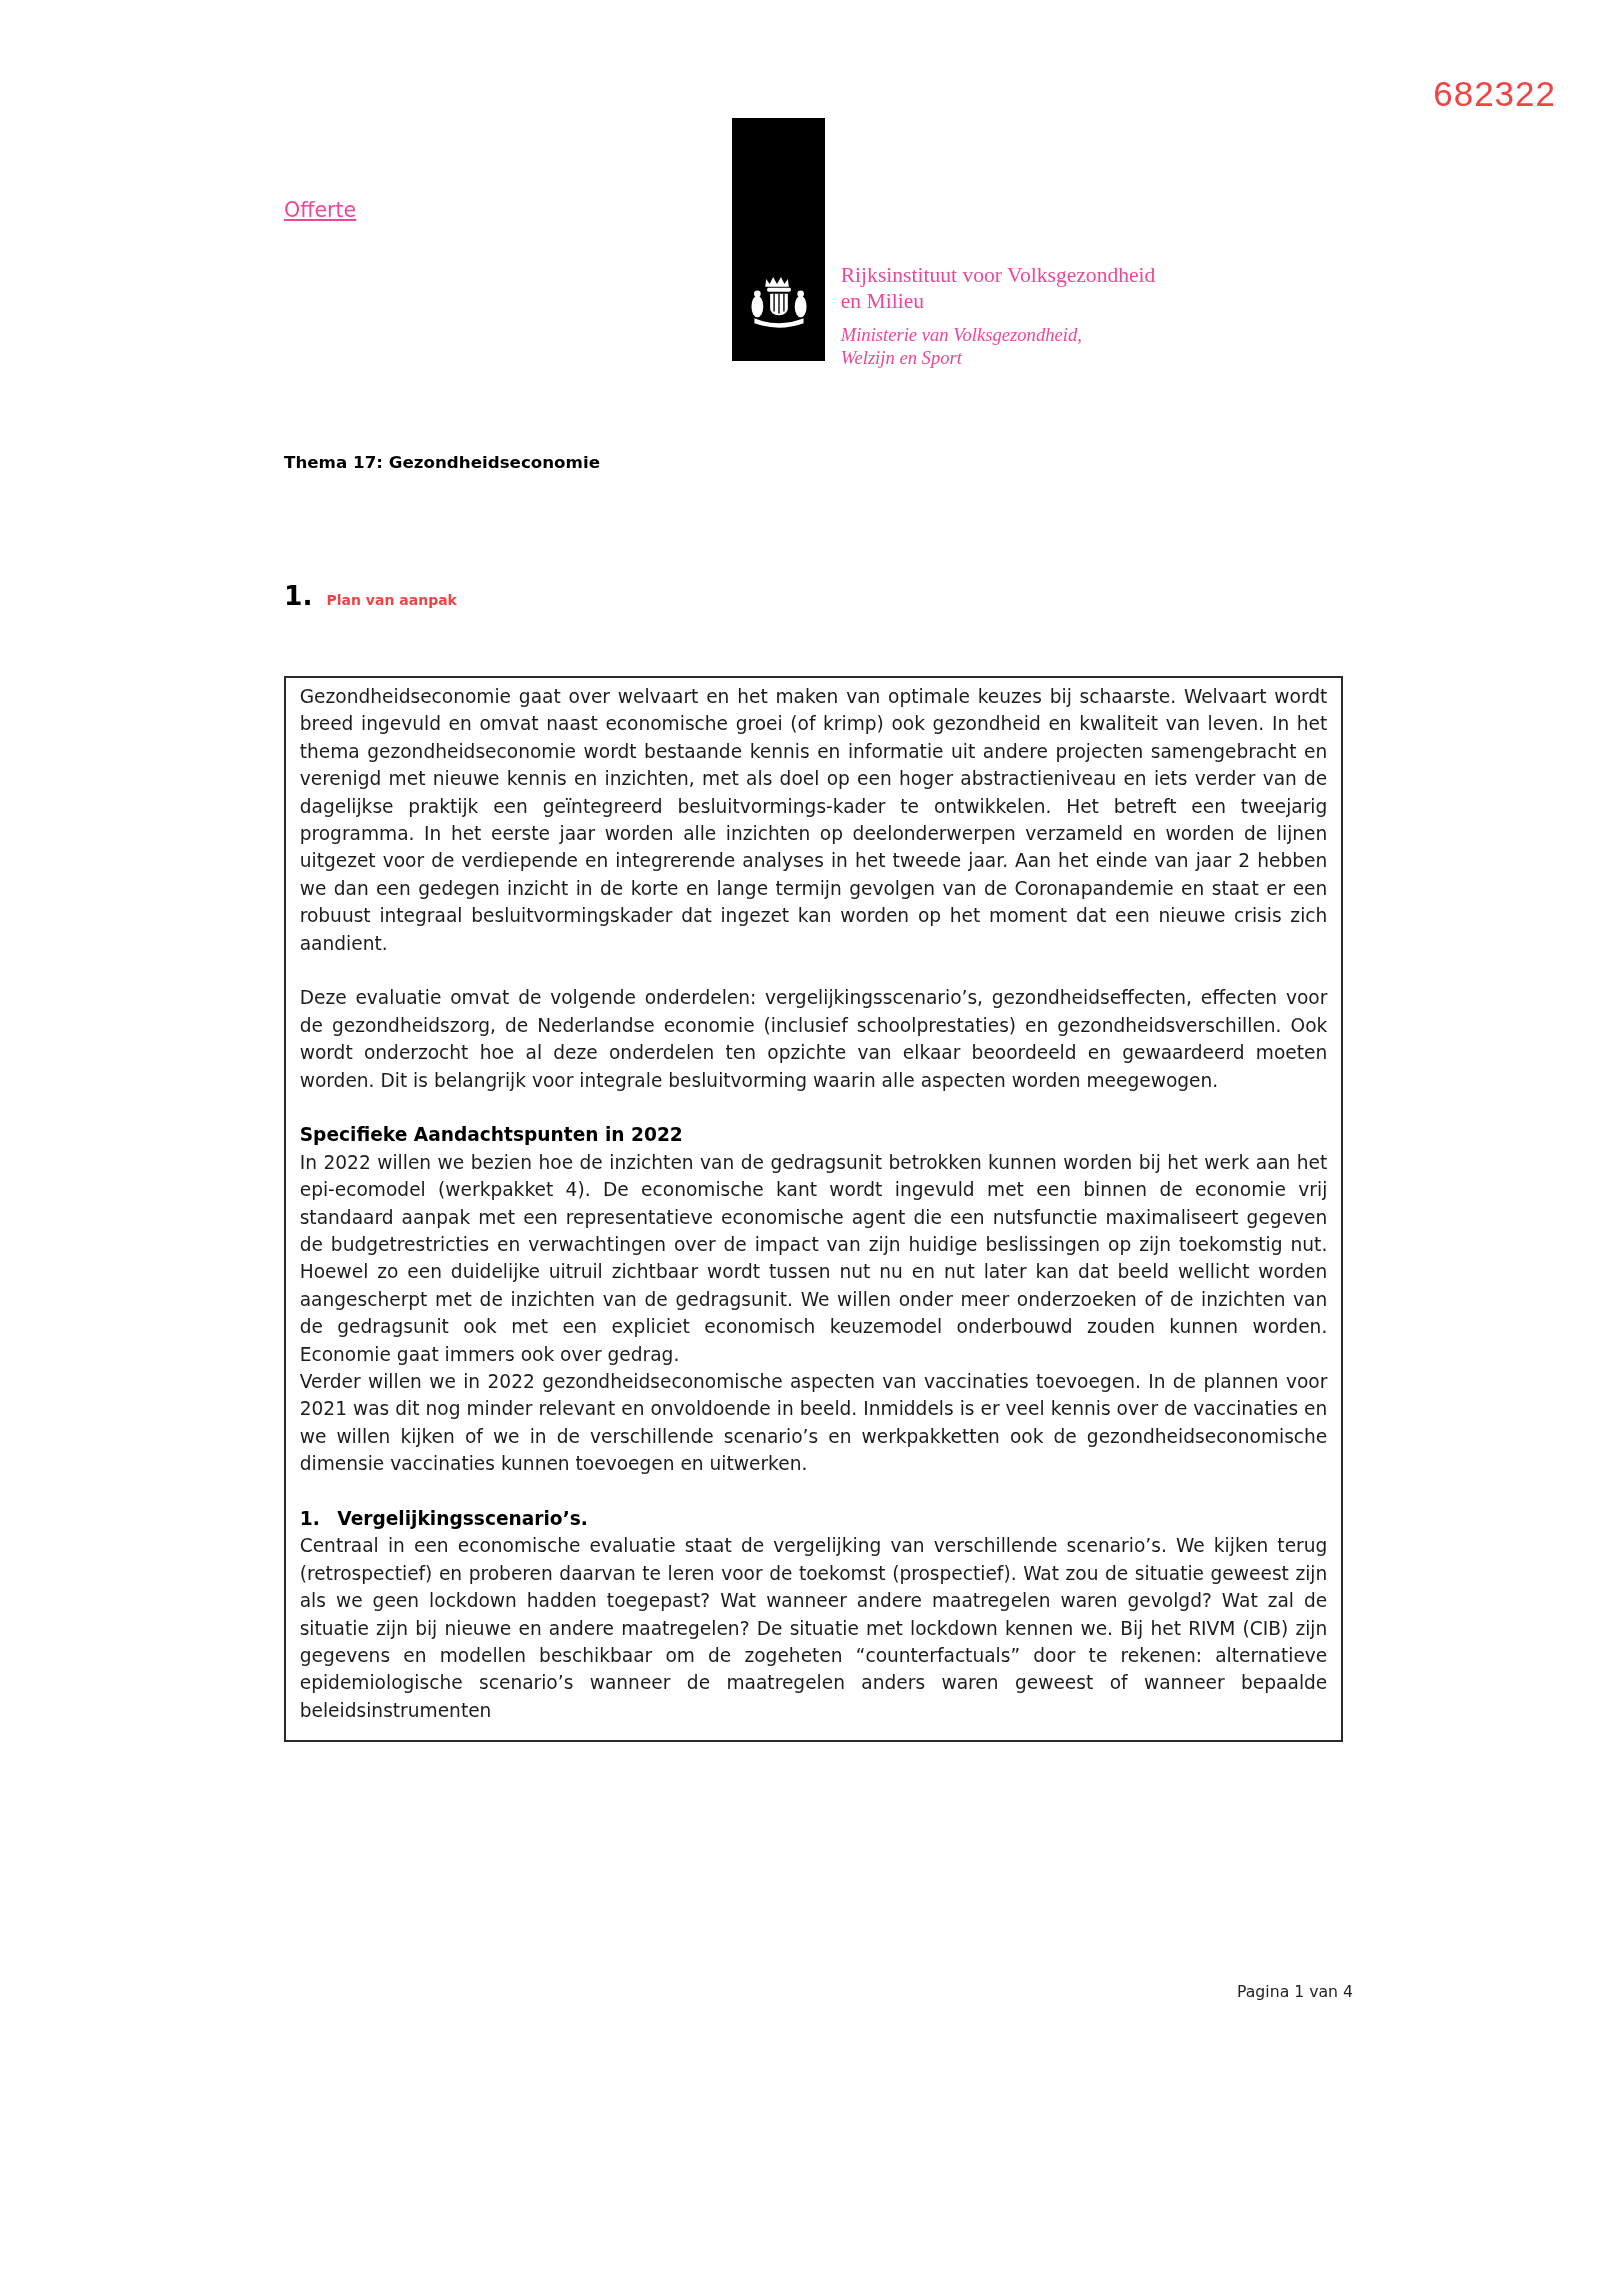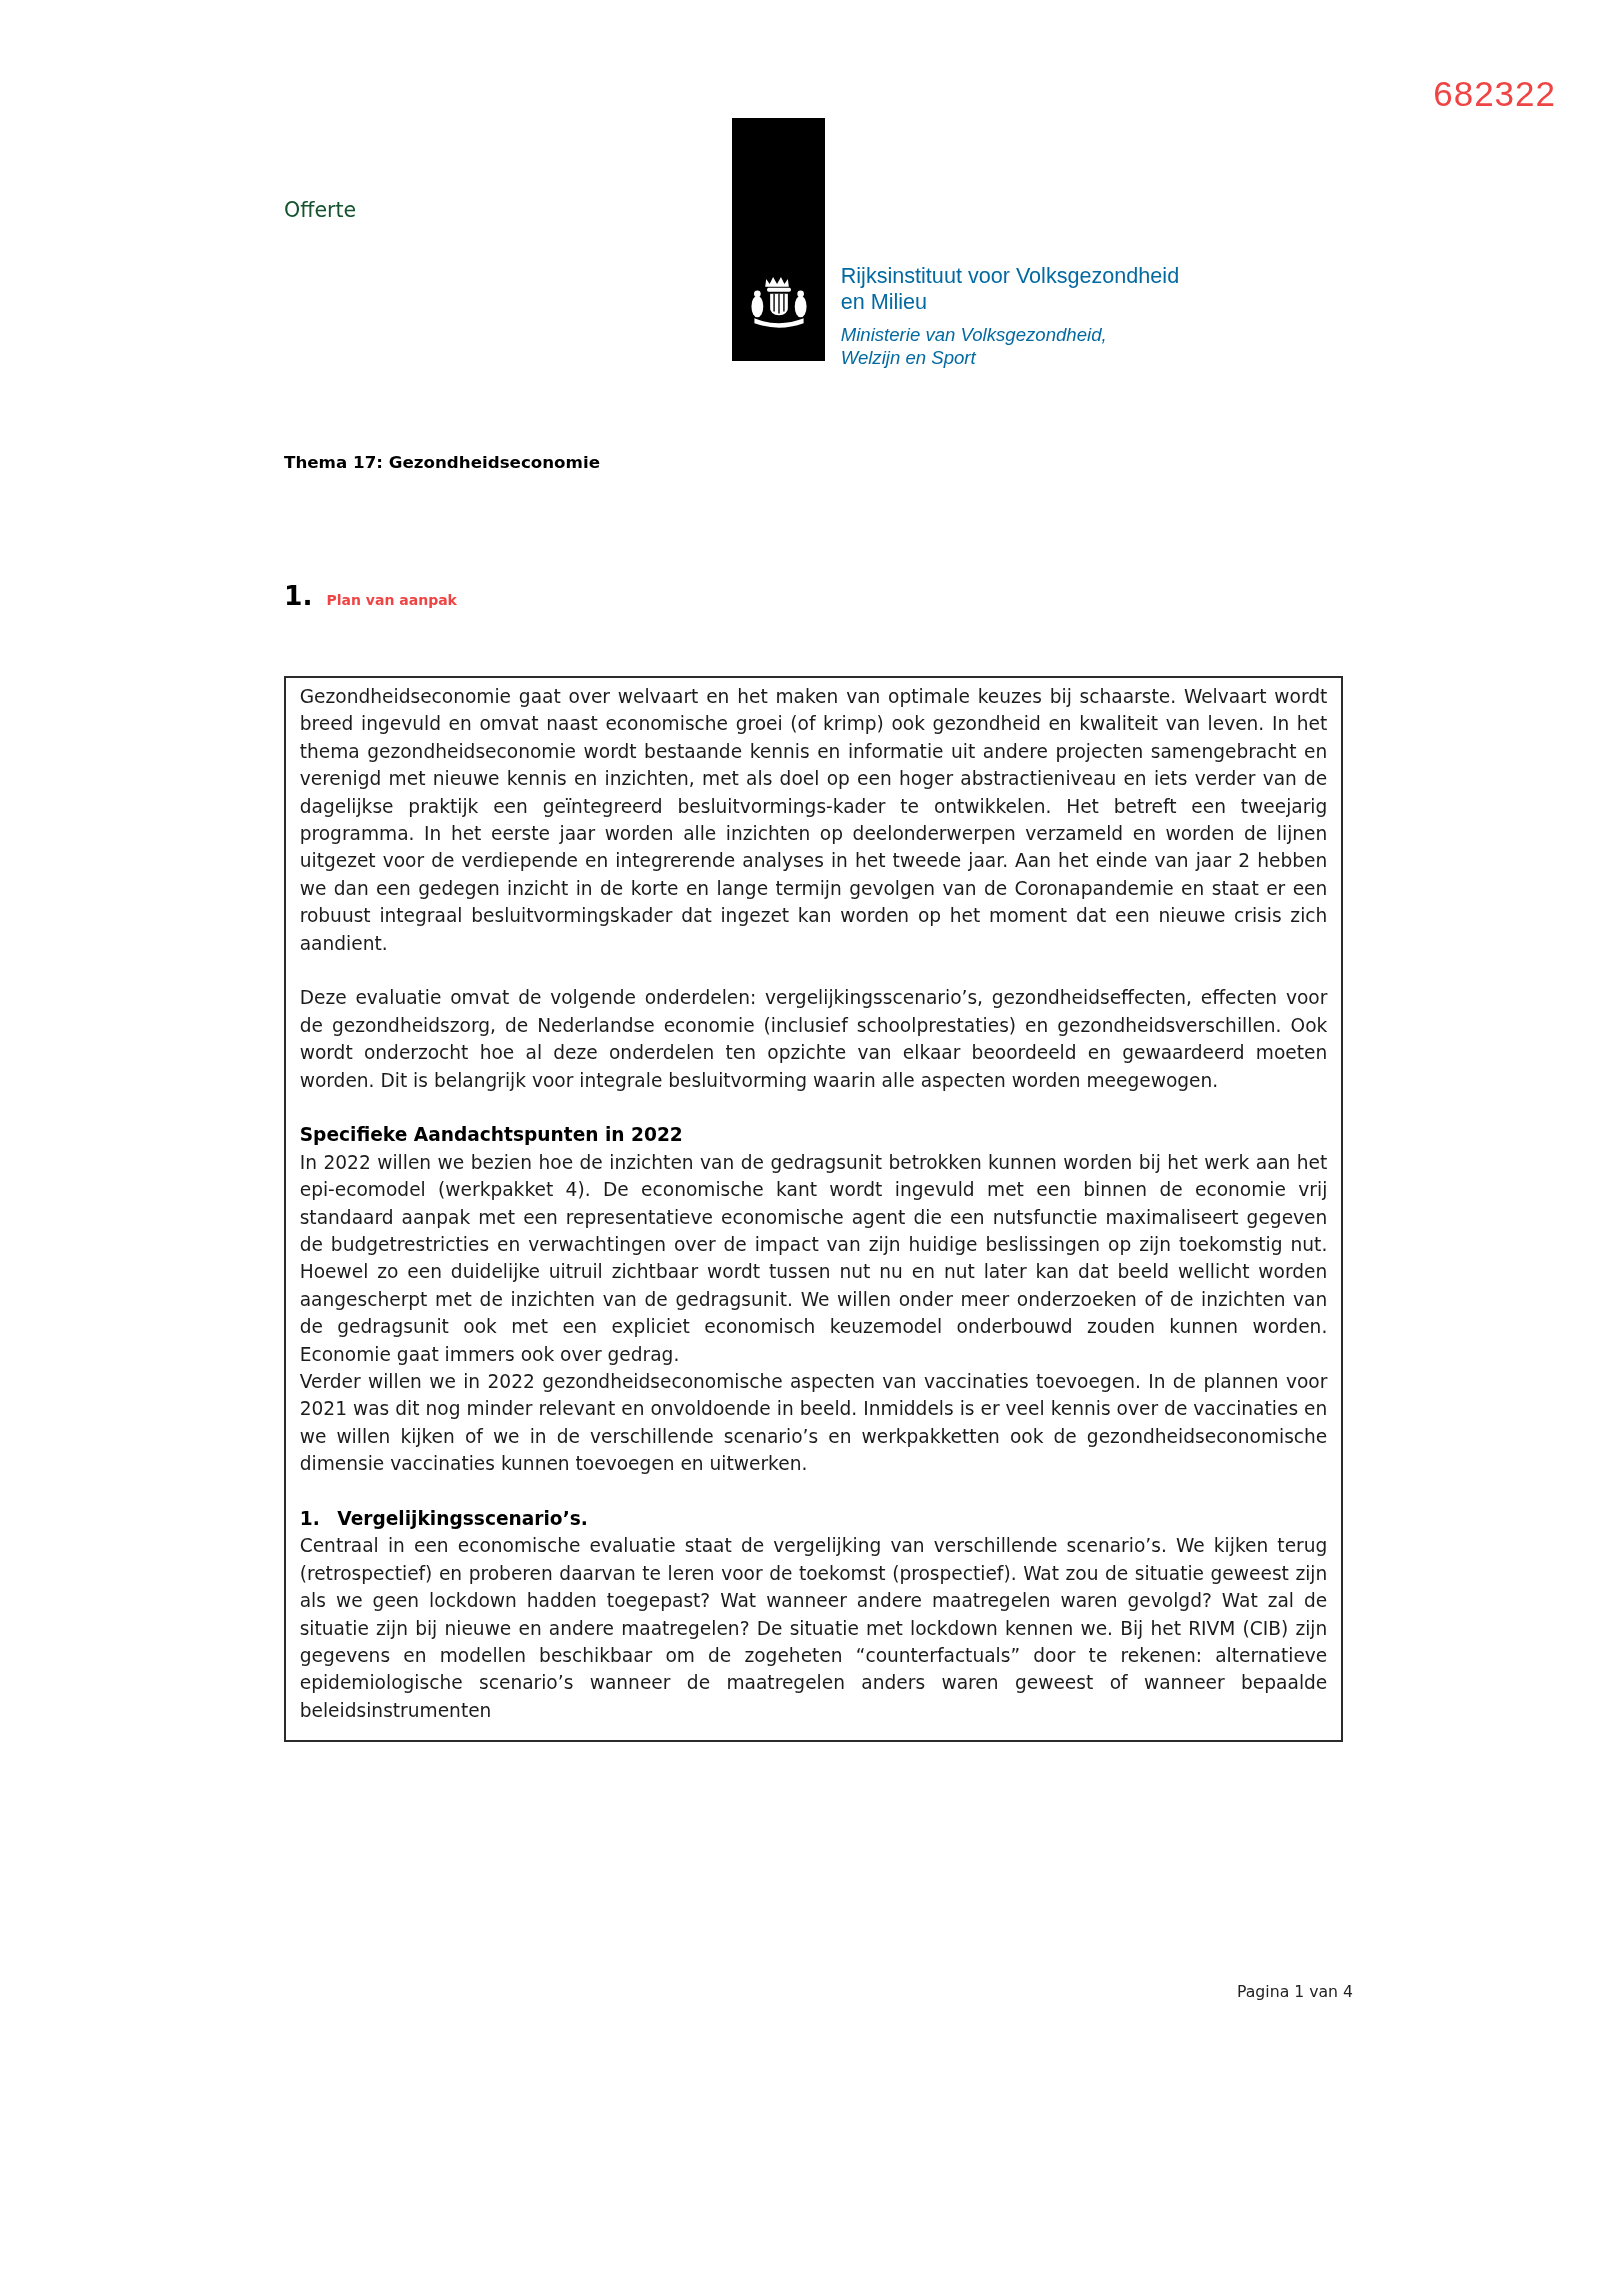--- a/index.html
+++ b/index.html
@@ -21,21 +21,22 @@
     font-size: 35px;
     letter-spacing: 1px;
     color: #ef4444;
     font-family: "Liberation Sans", sans-serif;
   }
   .doc-type {
     position: absolute;
     left: 284px;
     top: 198px;
     font-size: 20.6px;
-    color: #14532d;
+    color: #ec4899;
+    text-decoration: underline;
   }
   .logo-block {
     position: absolute;
     left: 732px;
     top: 118px;
     display: flex;
   }
   .logo-bar {
     width: 93px;
     height: 243px;
@@ -45,22 +46,22 @@
   }
   .logo-bar svg {
     position: absolute;
     left: 50%;
     top: 155px;
     transform: translateX(-50%);
   }
   .logo-text {
     padding-left: 15.7px;
     padding-top: 145px;
-    font-family: Liberation Sans, sans-serif;
-    color: #0369a1;
+    font-family: Liberation Serif, serif;
+    color: #ec4899;
     white-space: nowrap;
   }
   .logo-text .org-line {
     font-size: 21.6px;
     line-height: 25.5px;
   }
   .logo-text .ministry-line {
     font-size: 18.6px;
     line-height: 23.5px;
     font-style: italic;

